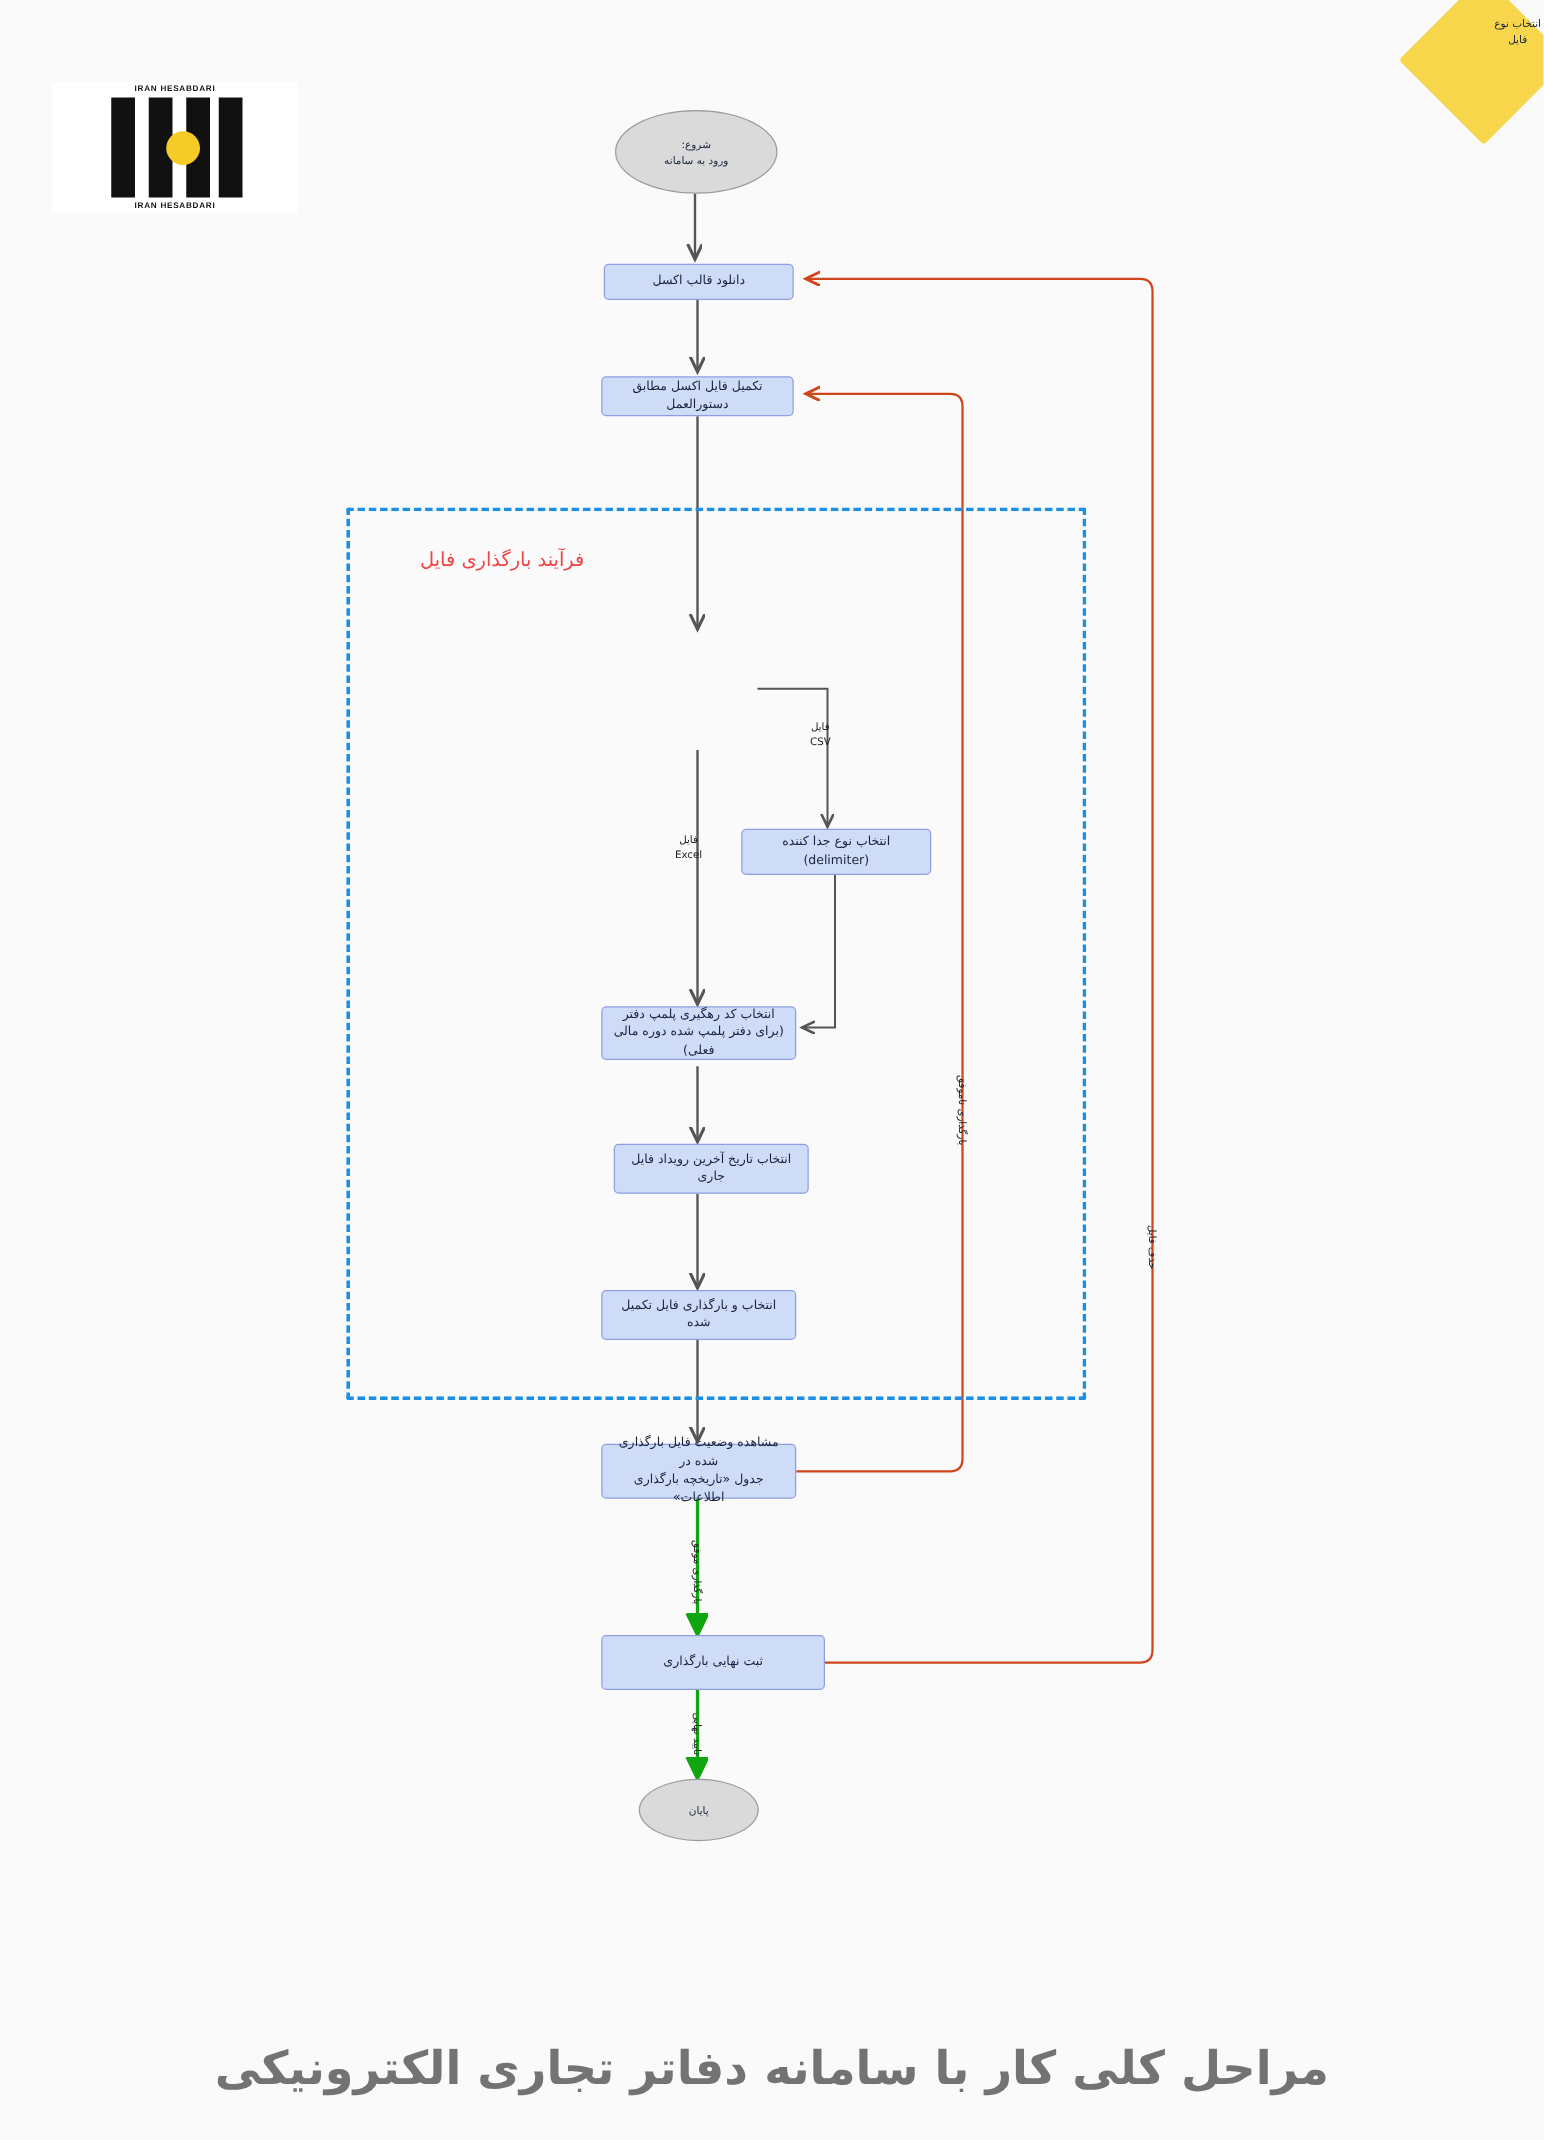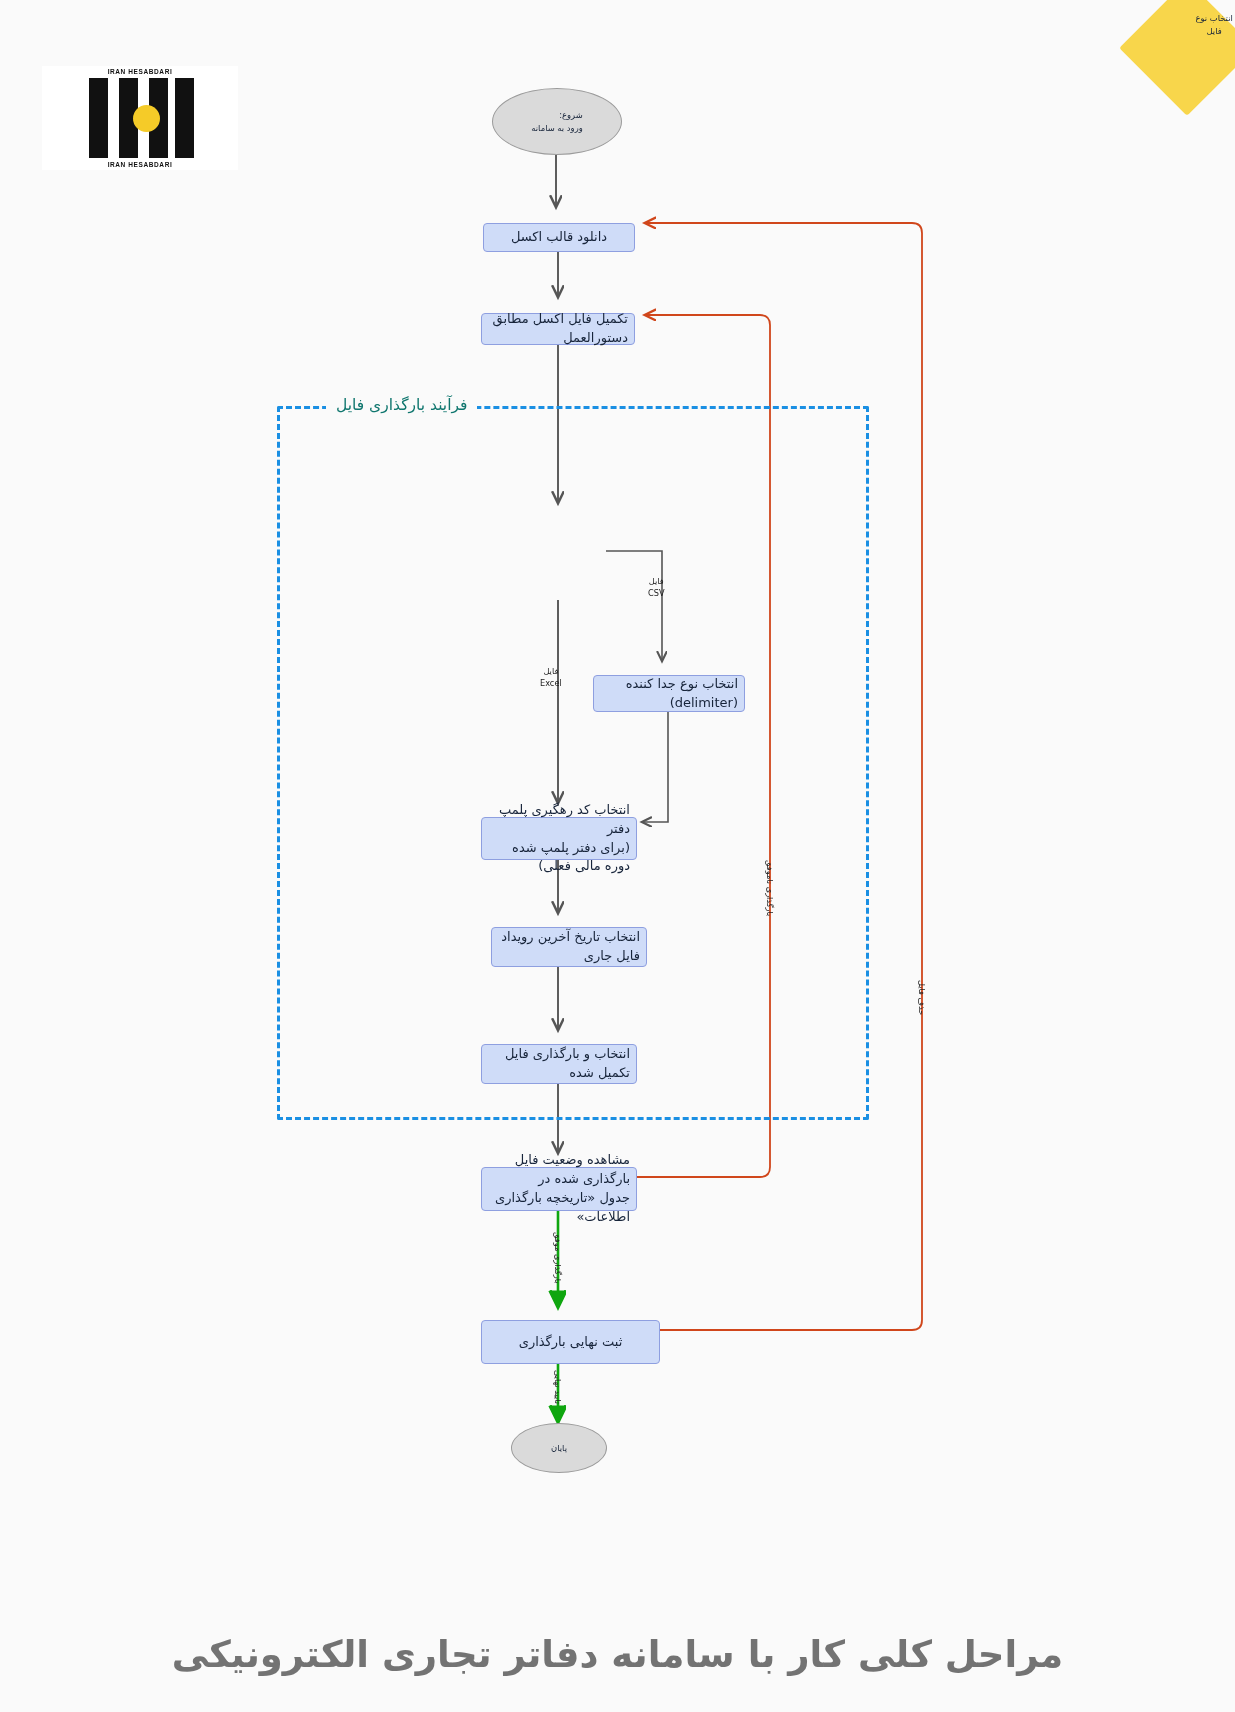--- a/index.html
+++ b/index.html
@@ -81,31 +81,30 @@
   .logo-text.top { top: -4px; }
   .logo-text.bottom { bottom: -4px; }
 
   
   .node {
     position: absolute;
     box-sizing: border-box;
     display: flex;
     align-items: center;
     justify-content: center;
-    text-align: right;
+    text-align: center;
     line-height: 1.45;
     color: #17243a;
   }
   .proc {
     background: #cfdcf8;
     border: 1.4px solid #8e9fe0;
     border-radius: 4px;
-    font-size: 13px;
+    font-size: 10px;
     padding: 2px 6px;
-    margin-top: 12px;
   }
   .terminal {
     background: #dadada;
     border: 1.2px solid #9b9b9b;
     border-radius: 50%;
     font-size: 8.4px;
   }
   .decision {
     width: 96px;
     height: 96px;
@@ -139,24 +138,25 @@
   
   .group-frame {
     position: absolute;
     border: 3px dashed #1a8fe3;
     border-radius: 2px;
     background: transparent;
   }
   .group-title {
     position: absolute;
     font-size: 15.5px;
-    color: #0f766e;
+    color: #ef4444;
     background: #fafafa;
     padding: 0 10px;
     white-space: nowrap;
+    margin-top: 43px;
   }
 
   
   .caption {
     position: absolute;
     left: 0;
     right: 0;
     bottom: 34px;
     text-align: center;
     font-size: 37px;

